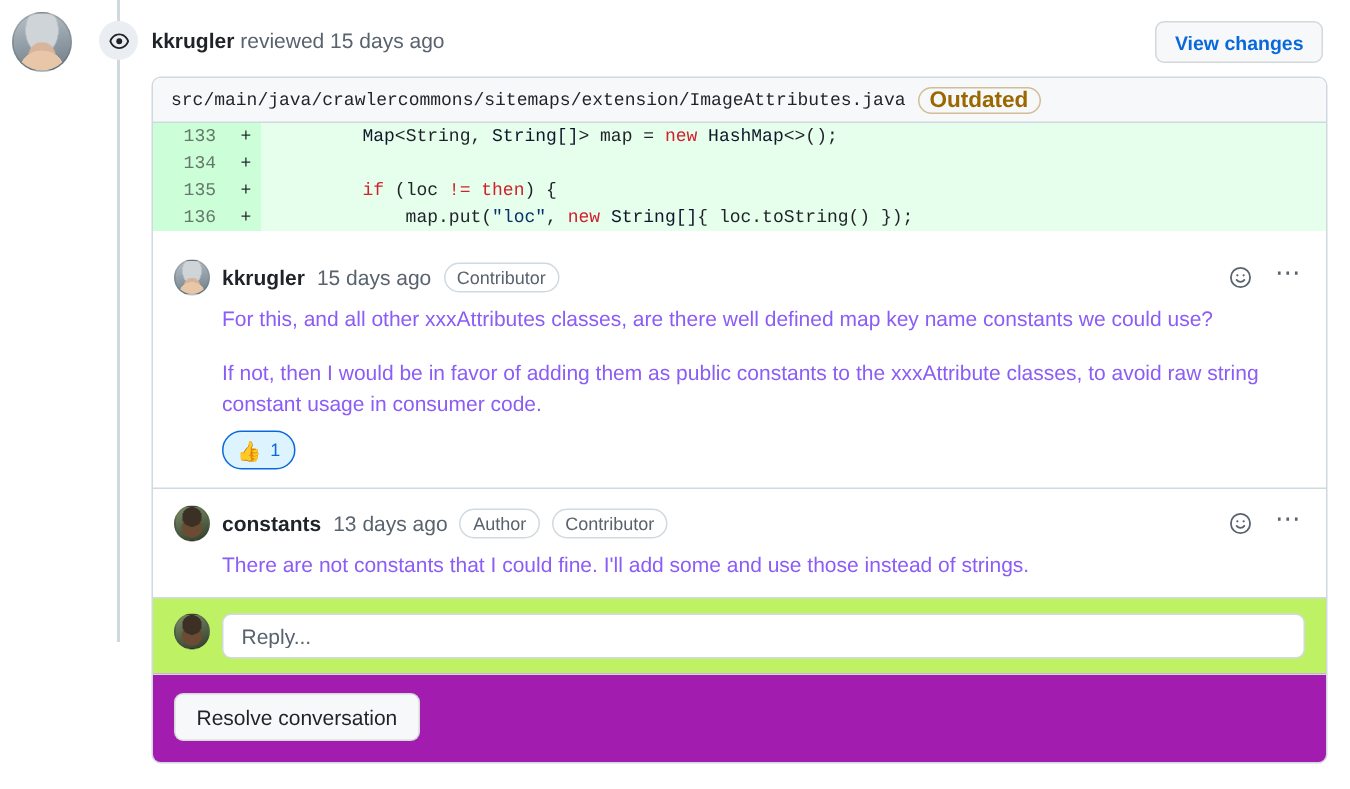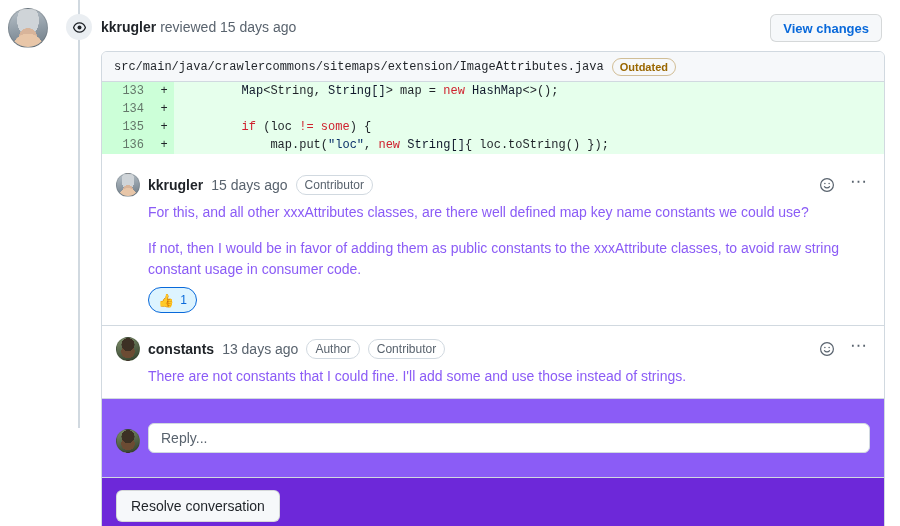--- a/index.html
+++ b/index.html
@@ -119,21 +119,21 @@
     font-family: "Liberation Mono", monospace;
     font-size: 12px;
     color: #1f2328;
     white-space: nowrap;
   }
   .outdated-badge {
     display: inline-flex;
     align-items: center;
     height: 18px;
     padding: 0 7px;
-    font-size: 11px;
+    font-size: 15px;
     font-weight: bold;
     color: #9a6700;
     border: 1px solid rgba(154,103,0,.4);
     border-radius: 9px;
     background: transparent;
     white-space: nowrap;
   }
 
   
   .diff-table {
@@ -256,44 +256,44 @@
     border-radius: 100px;
     font-size: 12px;
     color: #0969da;
     cursor: pointer;
   }
   .reaction-pill .emoji { font-size: 13px; line-height: 1; }
 
   
   .reply-row {
     display: flex;
-    align-items: flex-end;
+    align-items: flex-start;
     gap: 8px;
-    padding: 24px 14px;
-    background: #8b5cf6;
+    padding: 10px 14px;
+    background: #bef264;
     border-top: 1px solid #d1d9e0;
   }
   .reply-input {
     flex: 1;
     height: 30px;
     padding: 0 12px;
     font-size: 14px;
     color: #59636e;
     background: #ffffff;
     border: 1px solid #d1d9e0;
     border-radius: 6px;
     font-family: "Liberation Sans", sans-serif;
     outline: none;
   }
   .reply-input::placeholder { color: #59636e; }
 
   
   .resolve-area {
     padding: 12px 14px 14px 14px;
-    background: #6d28d9;
+    background: #a21caf;
     border-top: 1px solid #d1d9e0;
   }
   .resolve-btn {
     height: 32px;
     padding: 0 14px;
     font-size: 14px;
     color: #1f2328;
     background: #f6f8fa;
     border: 1px solid rgba(27,31,36,.15);
     border-radius: 6px;
@@ -344,21 +344,21 @@
             <td class="diff-code"><span class="tok-plain">        </span><span class="tok-type">Map</span><span class="tok-plain">&lt;String, </span><span class="tok-type">String[]</span><span class="tok-plain">&gt; map = </span><span class="tok-kw">new</span><span class="tok-plain"> </span><span class="tok-type">HashMap</span><span class="tok-plain">&lt;&gt;();</span></td>
           </tr>
           <tr>
             <td class="diff-num">134</td>
             <td class="diff-sign">+</td>
             <td class="diff-code">&nbsp;</td>
           </tr>
           <tr>
             <td class="diff-num">135</td>
             <td class="diff-sign">+</td>
-            <td class="diff-code"><span class="tok-plain">        </span><span class="tok-kw">if</span><span class="tok-plain"> (loc </span><span class="tok-kw">!=</span><span class="tok-plain"> </span><span class="tok-kw">some</span><span class="tok-plain">) {</span></td>
+            <td class="diff-code"><span class="tok-plain">        </span><span class="tok-kw">if</span><span class="tok-plain"> (loc </span><span class="tok-kw">!=</span><span class="tok-plain"> </span><span class="tok-kw">then</span><span class="tok-plain">) {</span></td>
           </tr>
           <tr>
             <td class="diff-num">136</td>
             <td class="diff-sign">+</td>
             <td class="diff-code"><span class="tok-plain">            map.put(</span><span class="tok-str">"loc"</span><span class="tok-plain">, </span><span class="tok-kw">new</span><span class="tok-plain"> </span><span class="tok-type">String[]</span><span class="tok-plain">{ loc.toString() });</span></td>
           </tr>
         </tbody>
     </table>
     <div class="diff-bottom-pad"></div>
 

